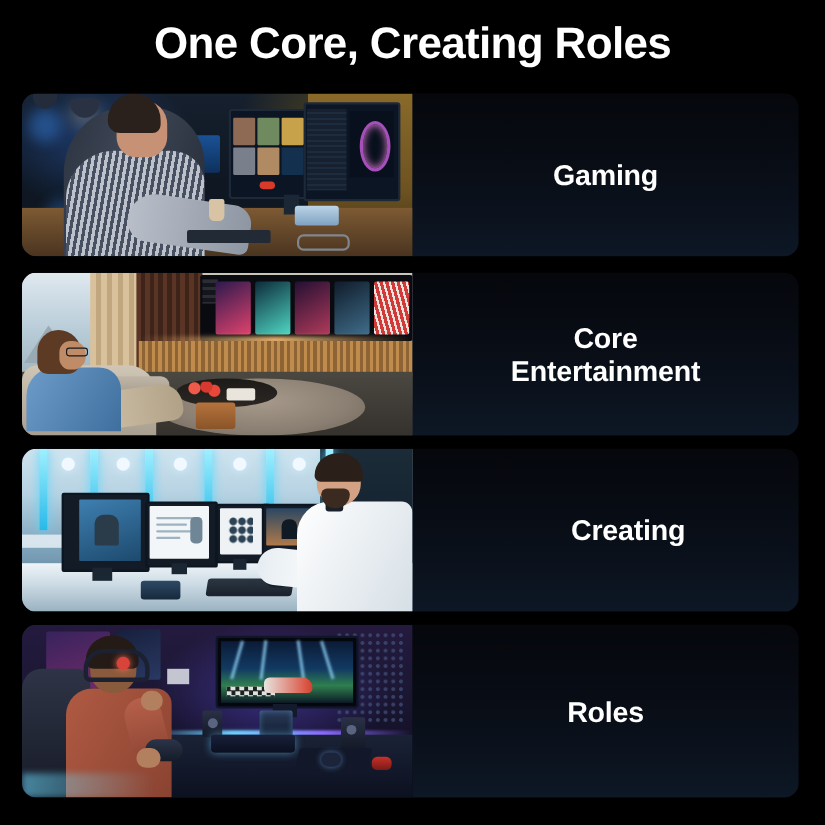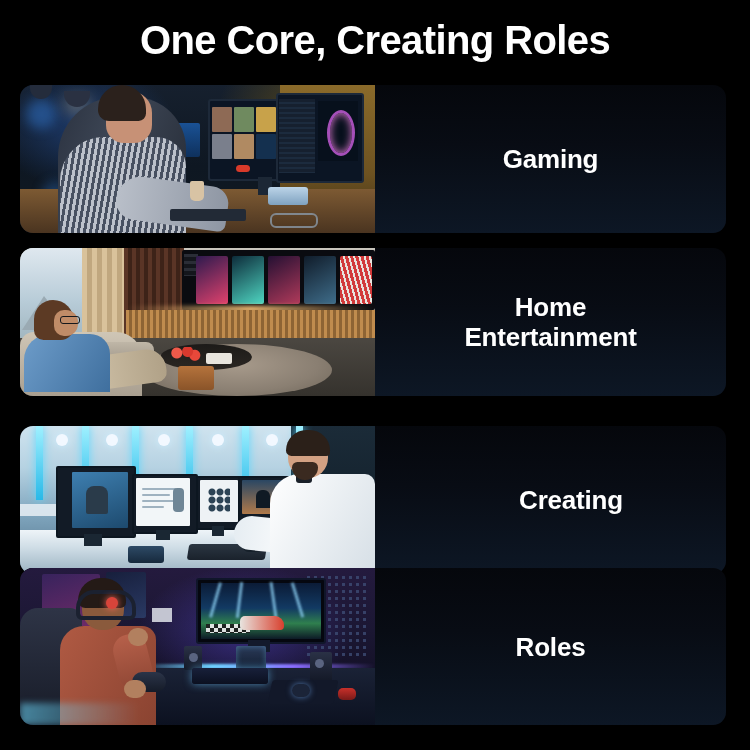--- a/index.html
+++ b/index.html
@@ -28,21 +28,21 @@
   .rows{position:absolute;left:20px;top:85px;width:706px;}
   .row{
     position:absolute;left:0;width:706px;
     border-radius:13px;
     overflow:hidden;
     display:flex;
     background:linear-gradient(180deg,#05070c 0%,#080c14 40%,#0d1725 100%);
   }
   .row-0{top:0;height:148px;}
   .row-1{top:163px;height:148px;}
-  .row-2{top:341px;height:148px;gap:41px;}
+  .row-2{top:323px;height:148px;gap:41px;}
   .row-3{top:483px;height:157px;}
 
   .thumb{
     position:relative;
     width:355px;flex:0 0 355px;
     overflow:hidden;
     background:#0a0f18;
   }
   .thumb .scene{position:absolute;inset:0;}
 
@@ -378,21 +378,21 @@
           <div class="sofa"></div>
           <div class="ottoman"></div>
           <div class="m-legs"></div>
           <div class="m-body"></div>
           <div class="m-head"></div>
           <div class="m-face"></div>
           <div class="m-glass"></div>
         </div>
       </div>
       <div class="panel">
-        <div class="panel-label">Home
+        <div class="panel-label">Core
 Entertainment</div>
       </div>
     </div>
 
     <div class="row row-2">
       <div class="thumb">
         <div class="scene s3">
           <div class="darkpanel"></div>
           <div class="ledstrip l1"></div>
           <div class="ledstrip l2"></div>

